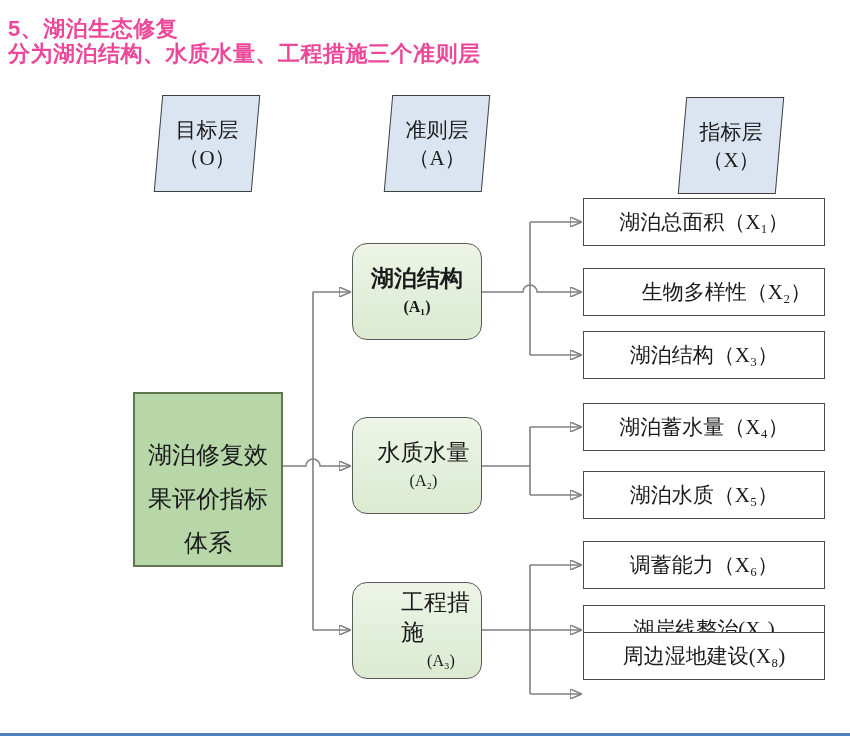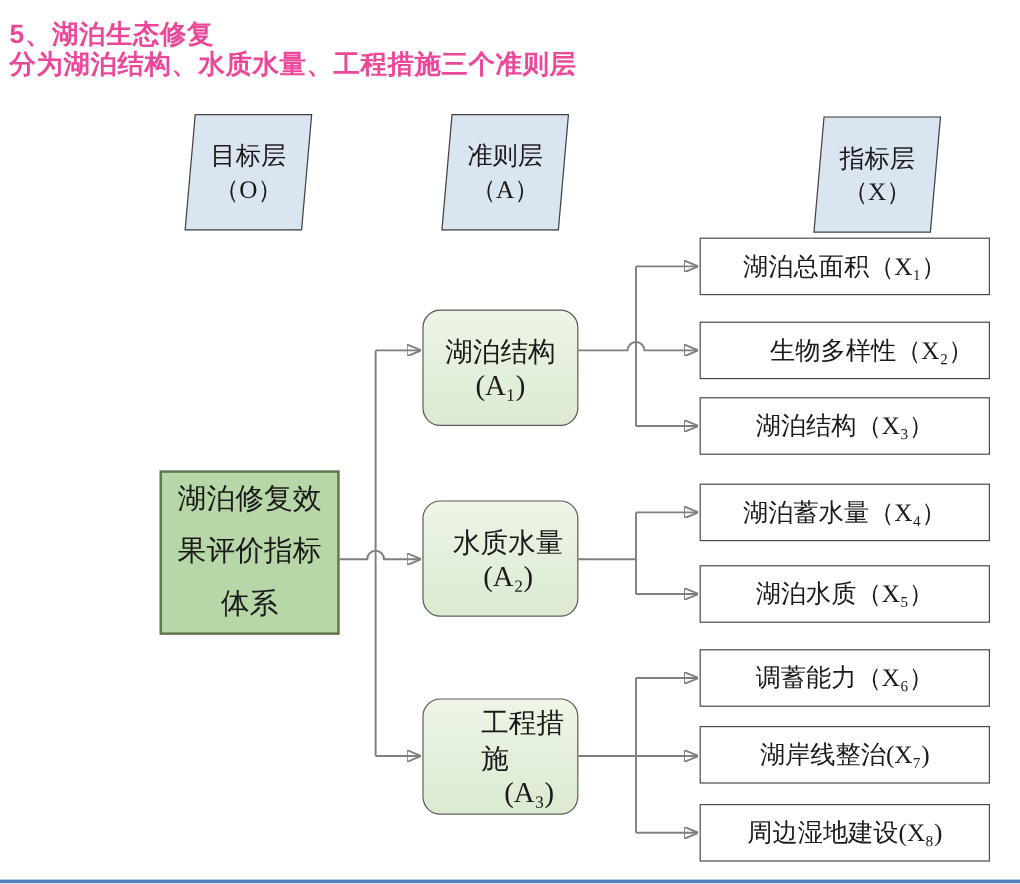--- a/index.html
+++ b/index.html
@@ -31,38 +31,38 @@
     background:#dbe5f1;border:1px solid #404040;
     transform:skewX(-5deg);
   }
   .layer .txt{
     position:absolute;left:0;top:0;right:0;bottom:0;
     display:flex;flex-direction:column;align-items:center;justify-content:center;
     font-size:21px;line-height:28px;color:#1a1a1a;
   }
   
   .goal{
-    position:absolute;left:133px;top:392px;width:150px;height:137px;
+    position:absolute;left:133px;top:392px;width:150px;height:175px;
     background:#b7d7a8;border:2px solid #60764e;box-sizing:border-box;
-    display:flex;align-items:flex-start;justify-content:center;
+    display:flex;align-items:flex-end;justify-content:center;
   }
   .goal .txt{
     width:125px;text-align:center;
     font-size:24px;line-height:44px;color:#1a1a1a;
   }
   
   .crit{
     position:absolute;left:352px;width:130px;height:97px;
     background:linear-gradient(180deg,#eef5e7 0%,#e2efda 55%,#dcead1 100%);
     border:1.5px solid #595959;border-radius:15px;box-sizing:border-box;
     display:flex;flex-direction:column;align-items:center;justify-content:center;
     color:#1a1a1a;
   }
   .crit .l1{font-size:23px;line-height:30px;}
-  .crit .l2{font-size:24px;line-height:26px;}
+  .crit .l2{font-size:16px;line-height:26px;}
   
   .ind{
     position:absolute;left:583px;width:242px;height:48px;
     background:#ffffff;border:1.5px solid #4a4a4a;box-sizing:border-box;
     display:flex;align-items:center;justify-content:center;
     font-size:21px;color:#1a1a1a;
   }
   
   .rule{
     position:absolute;left:0;top:733px;width:850px;height:3px;
@@ -107,40 +107,40 @@
     <path d="M530 694 H581" marker-end="url(#arrow)"></path>
   </svg>
 
   <div class="layer" style="left:158px;top:95px;">
     <div class="skin"></div>
     <div class="txt">
       <span>目标层</span>
       <span>（O）</span>
     </div>
   </div>
-  <div class="layer" style="left:372px;top:95px;">
+  <div class="layer" style="left:388px;top:95px;">
     <div class="skin"></div>
     <div class="txt">
       <span>准则层</span>
       <span>（A）</span>
     </div>
   </div>
   <div class="layer" style="left:682px;top:97px;">
     <div class="skin"></div>
     <div class="txt">
       <span>指标层</span>
       <span>（X）</span>
     </div>
   </div>
 
   <div class="goal">
     <div class="txt">湖泊修复效果评价指标体系</div>
   </div>
 
-  <div class="crit" style="top:258px;">
+  <div class="crit" style="top:243px;font-weight:bold;">
     <div class="l1">湖泊结构</div>
     <div class="l2">(A₁)</div>
   </div>
   <div class="crit" style="top:417px;padding-left:13px;">
     <div class="l1">水质水量</div>
     <div class="l2">(A₂)</div>
   </div>
   <div class="crit" style="top:582px;padding-left:48px;">
     <div class="l1">工程措施</div>
     <div class="l2">(A₃)</div>
@@ -160,19 +160,19 @@
   </div>
   <div class="ind" style="top:471px;">
     <span>湖泊水质（X₅）</span>
   </div>
   <div class="ind" style="top:541px;">
     <span>调蓄能力（X₆）</span>
   </div>
   <div class="ind" style="top:605px;text-align:right;">
     <span>湖岸线整治(X₇)</span>
   </div>
-  <div class="ind" style="top:670px;">
+  <div class="ind" style="top:632px;">
     <span>周边湿地建设(X₈)</span>
   </div>
 
   <div class="rule"></div>
 
 </div>
 
 </body></html>

